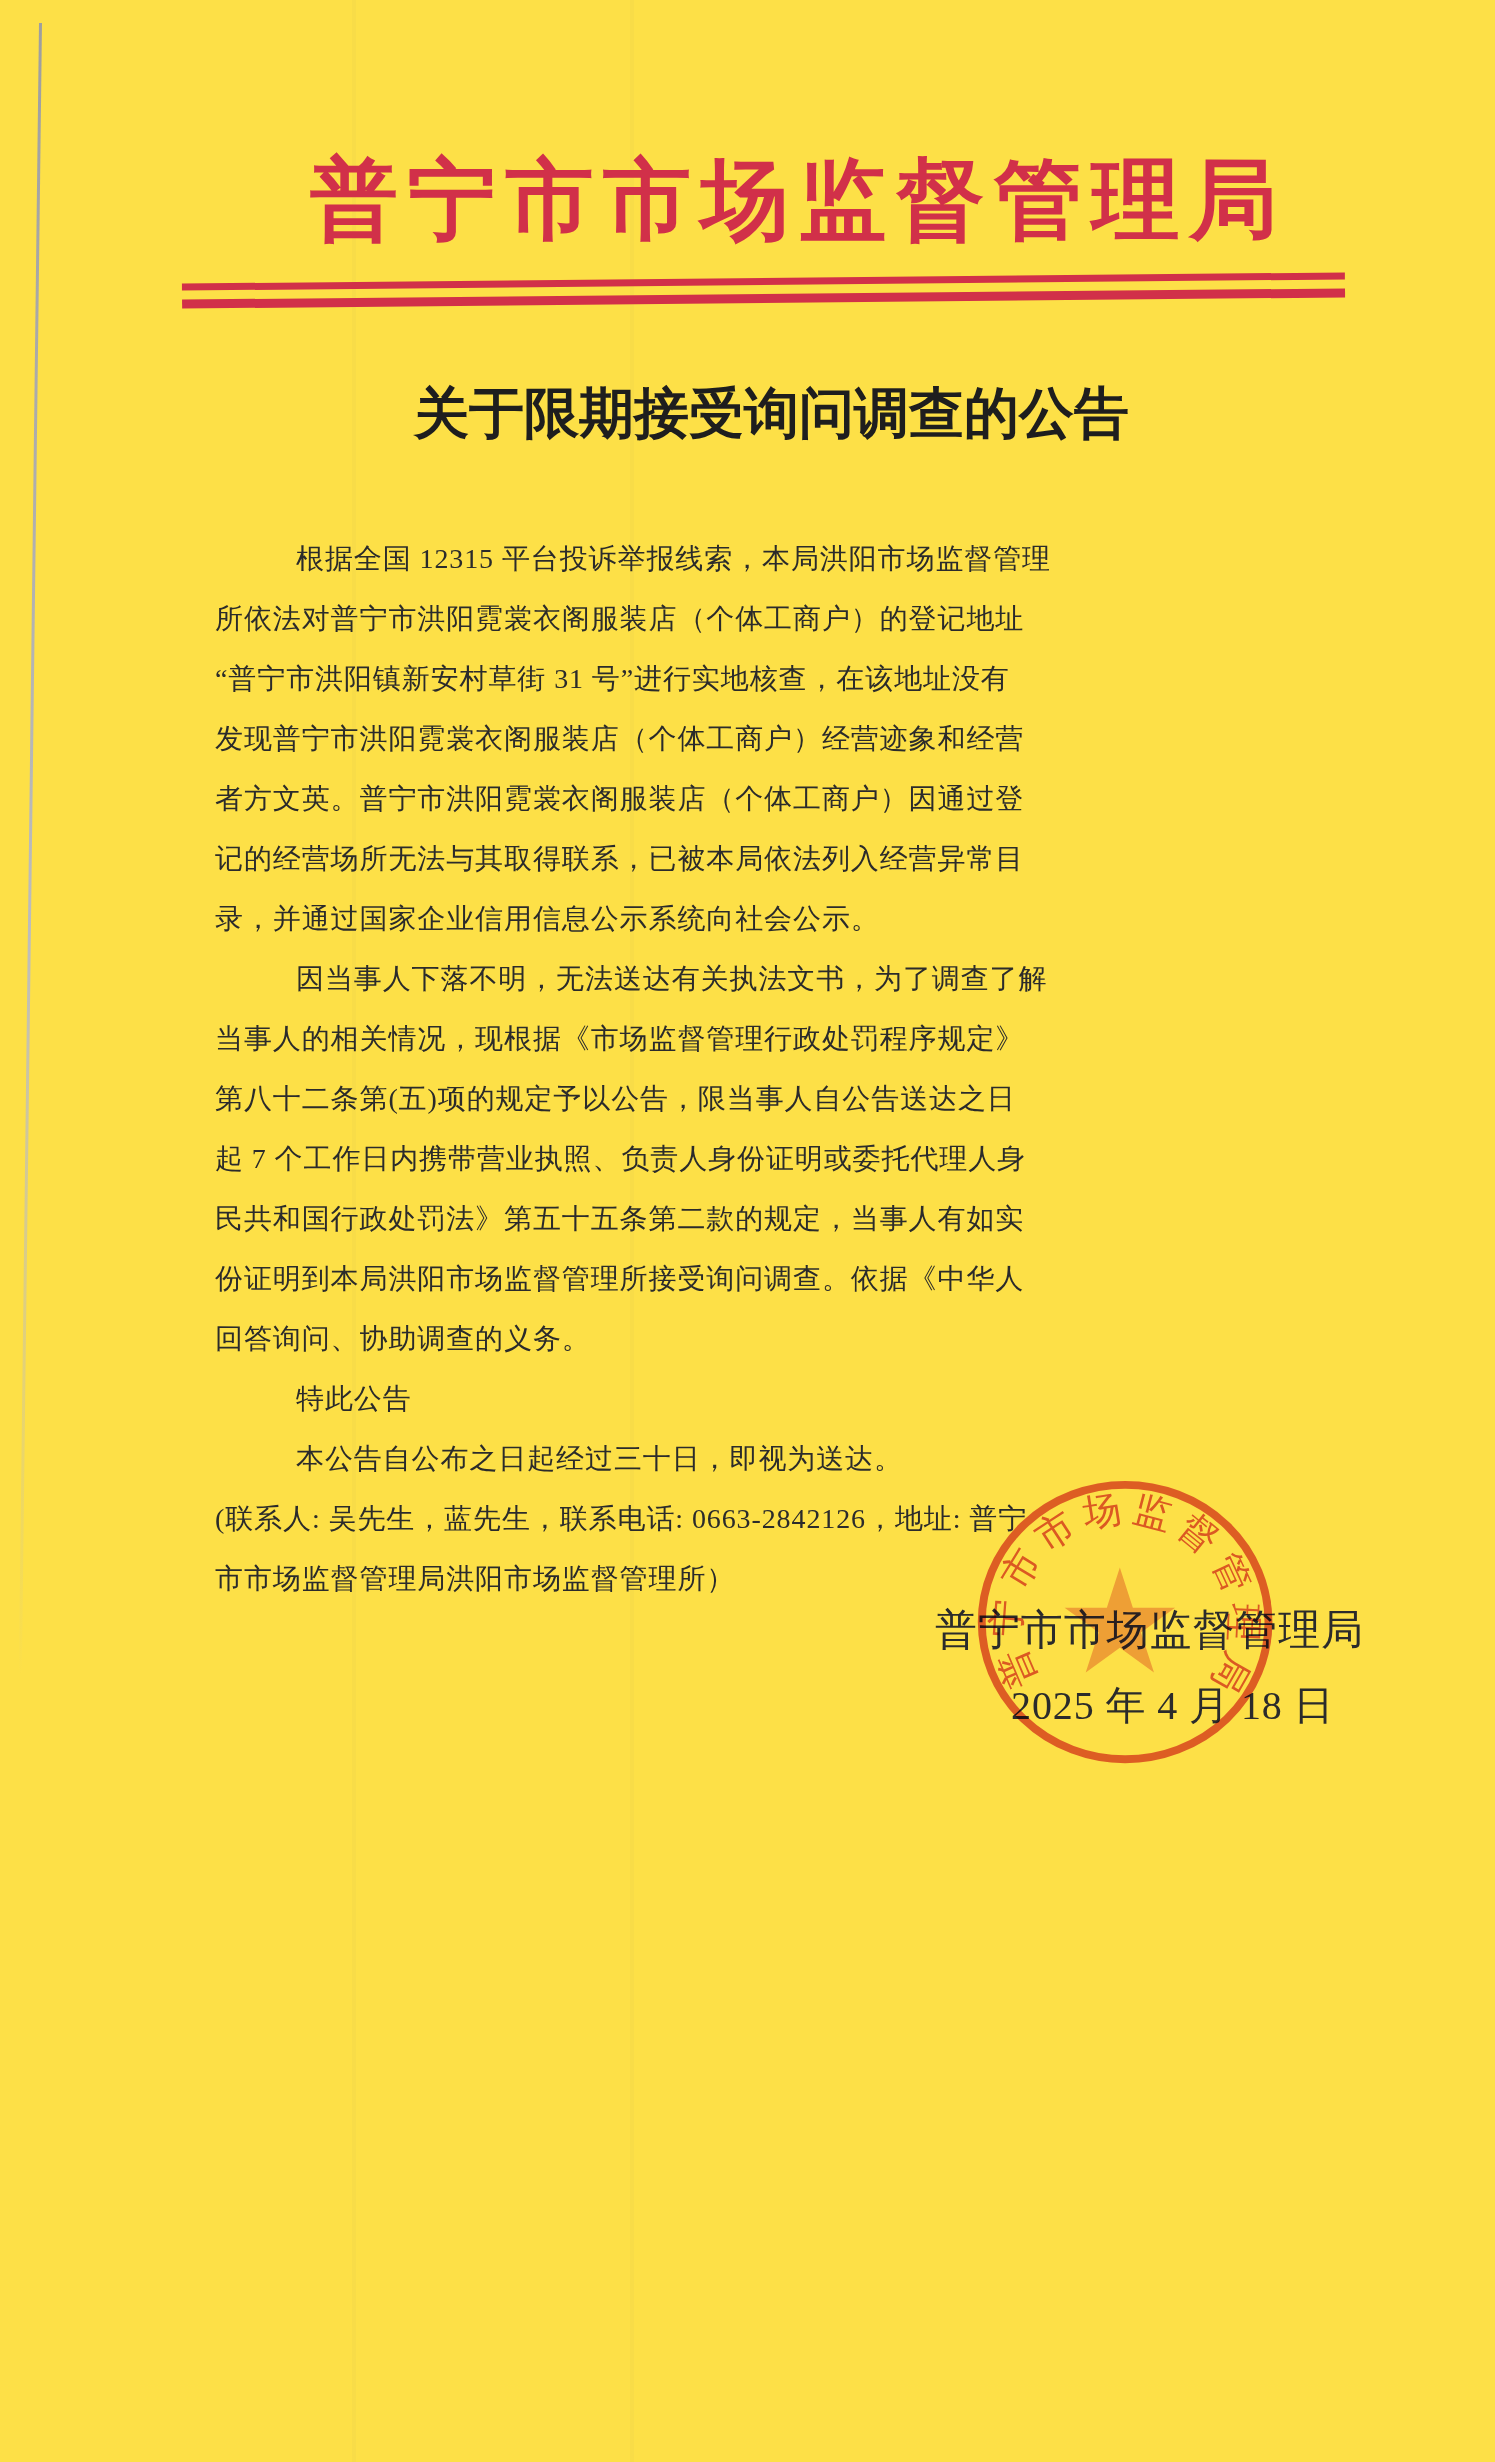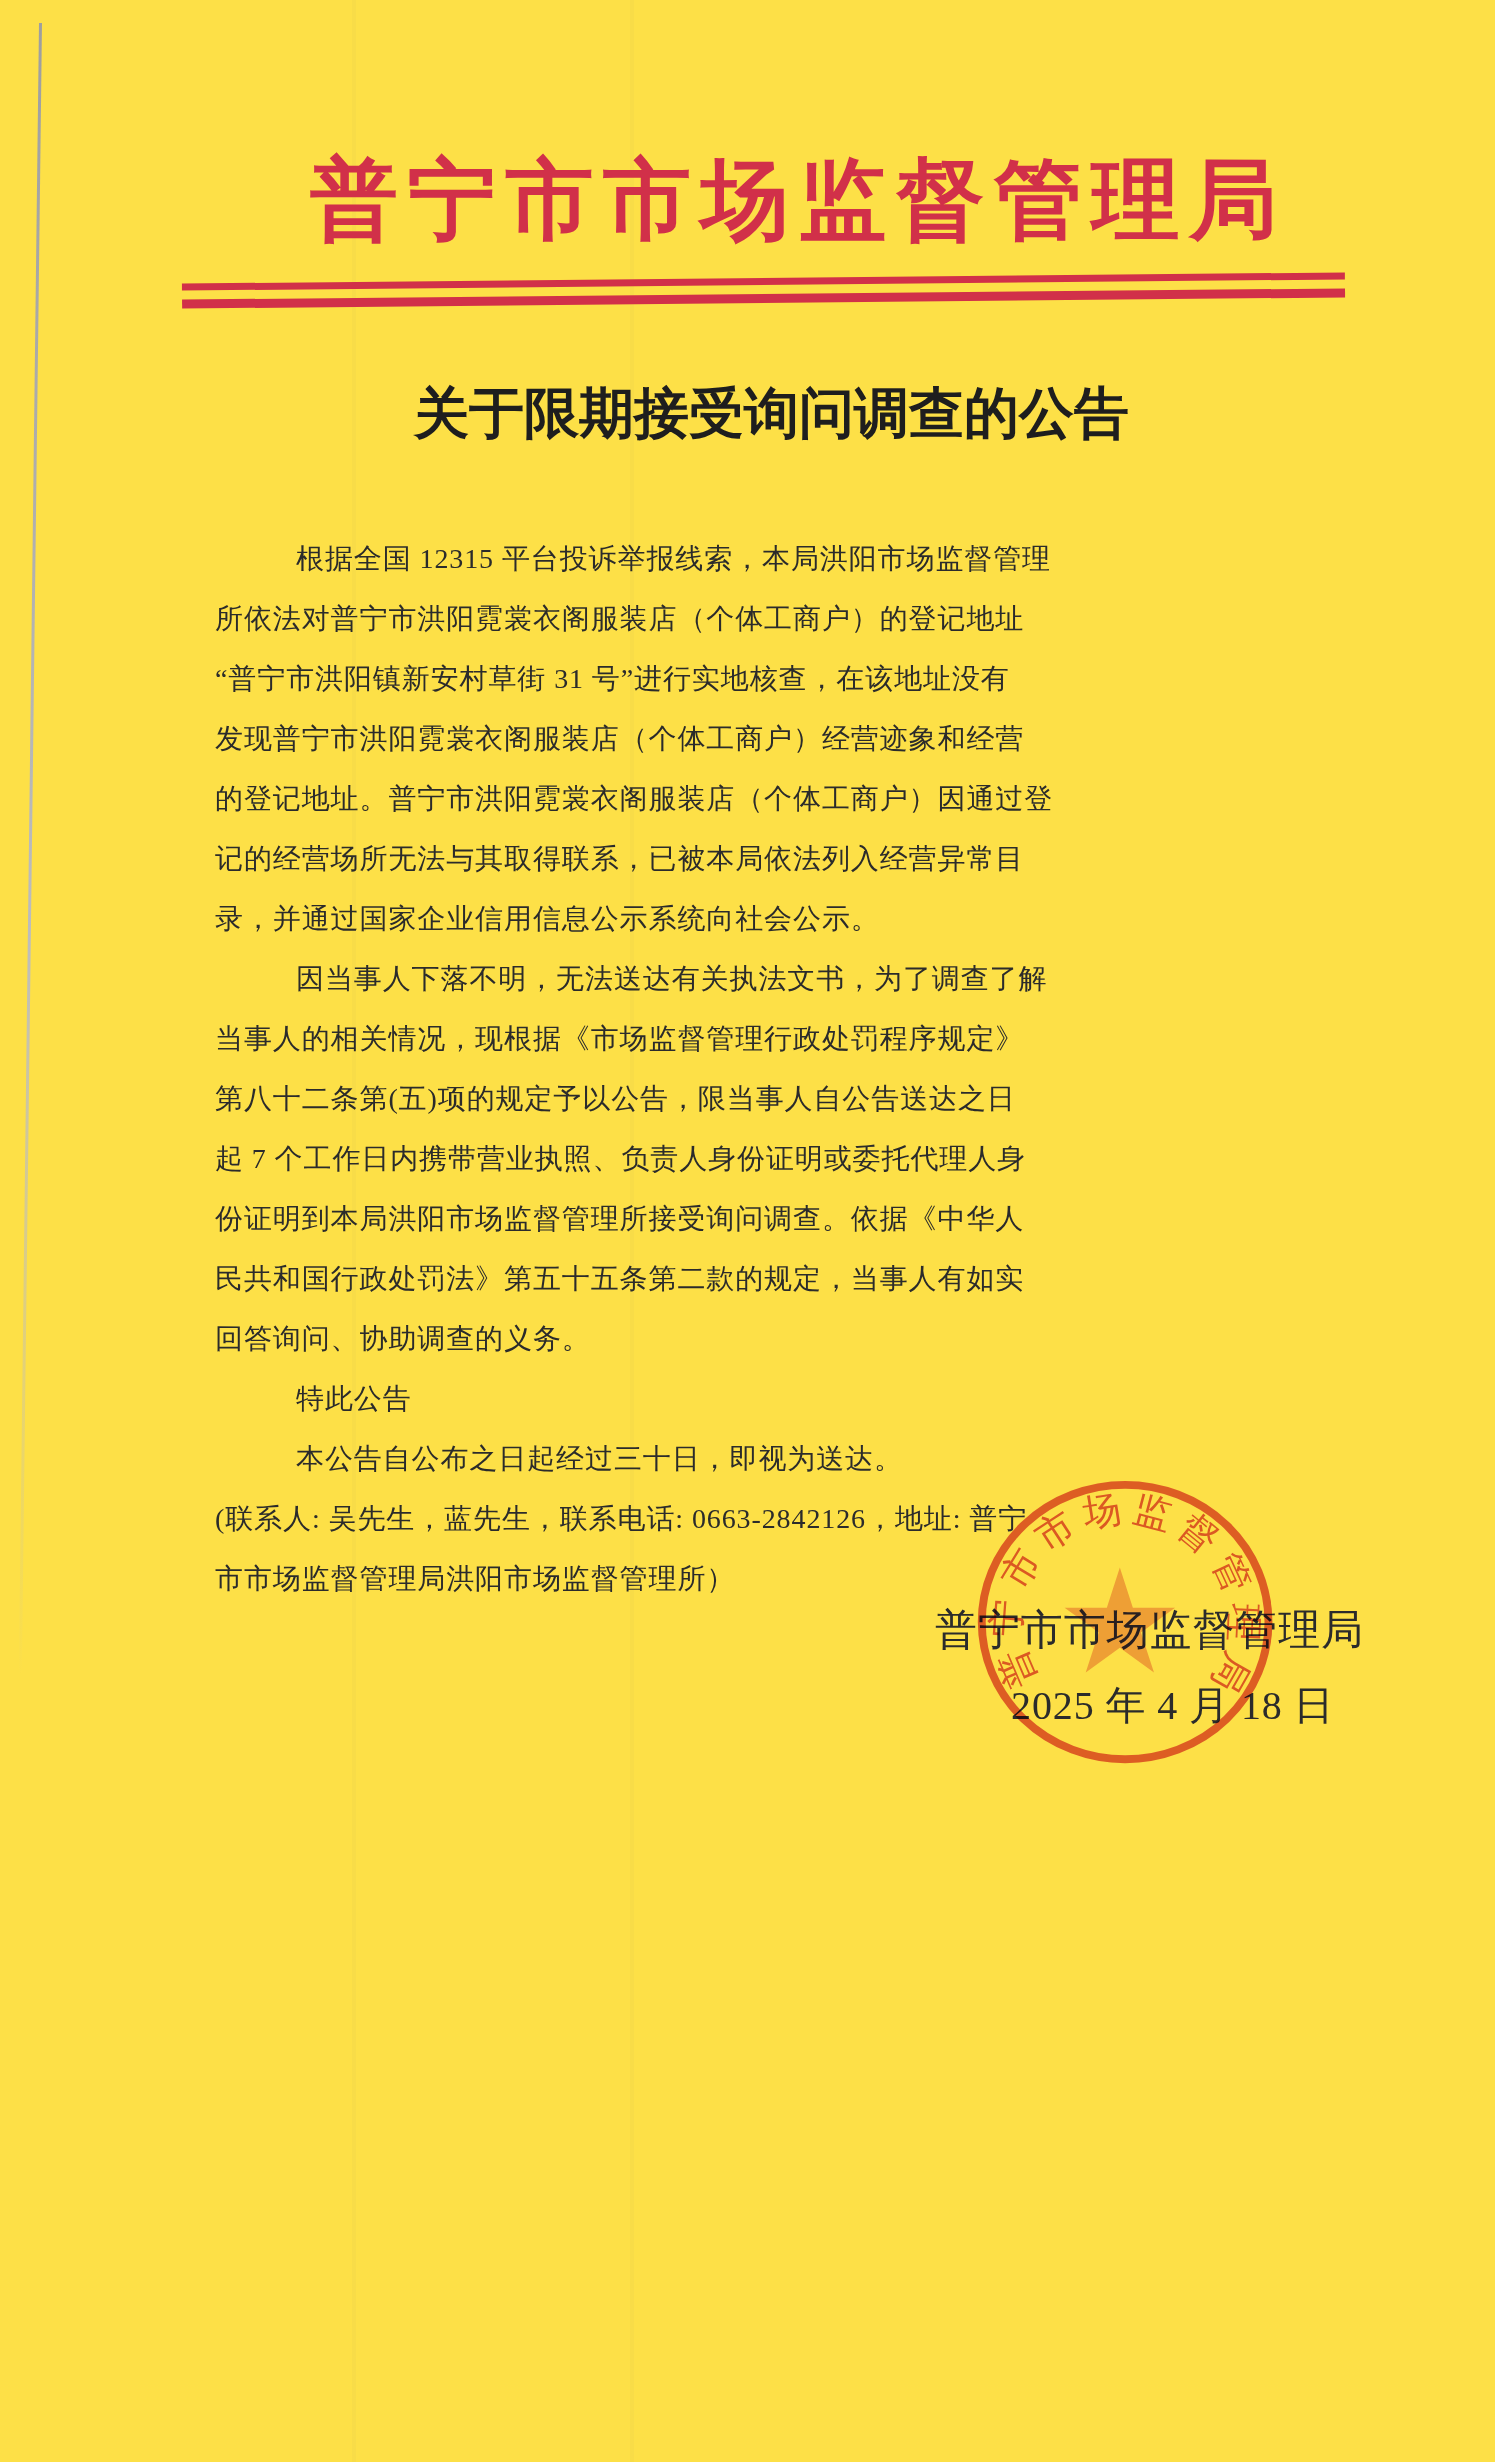--- a/index.html
+++ b/index.html
@@ -88,29 +88,29 @@
     <div class="bar-thick"></div>
   </div>
 
   <div id="doc-title">关于限期接受询问调查的公告</div>
 
   <div id="body-text">
     <div class="body-line indent">根据全国 12315 平台投诉举报线索，本局洪阳市场监督管理</div>
     <div class="body-line">所依法对普宁市洪阳霓裳衣阁服装店（个体工商户）的登记地址</div>
     <div class="body-line">“普宁市洪阳镇新安村草街 31 号”进行实地核查，在该地址没有</div>
     <div class="body-line">发现普宁市洪阳霓裳衣阁服装店（个体工商户）经营迹象和经营</div>
-    <div class="body-line">的登记地址。普宁市洪阳霓裳衣阁服装店（个体工商户）因通过登</div>
+    <div class="body-line">者方文英。普宁市洪阳霓裳衣阁服装店（个体工商户）因通过登</div>
     <div class="body-line">记的经营场所无法与其取得联系，已被本局依法列入经营异常目</div>
     <div class="body-line">录，并通过国家企业信用信息公示系统向社会公示。</div>
     <div class="body-line indent">因当事人下落不明，无法送达有关执法文书，为了调查了解</div>
     <div class="body-line">当事人的相关情况，现根据《市场监督管理行政处罚程序规定》</div>
     <div class="body-line">第八十二条第(五)项的规定予以公告，限当事人自公告送达之日</div>
     <div class="body-line">起 7 个工作日内携带营业执照、负责人身份证明或委托代理人身</div>
+    <div class="body-line">民共和国行政处罚法》第五十五条第二款的规定，当事人有如实</div>
     <div class="body-line">份证明到本局洪阳市场监督管理所接受询问调查。依据《中华人</div>
-    <div class="body-line">民共和国行政处罚法》第五十五条第二款的规定，当事人有如实</div>
     <div class="body-line">回答询问、协助调查的义务。</div>
     <div class="body-line indent">特此公告</div>
     <div class="body-line indent">本公告自公布之日起经过三十日，即视为送达。</div>
     <div class="body-line">(联系人: 吴先生，蓝先生，联系电话: 0663-2842126，地址: 普宁</div>
     <div class="body-line">市市场监督管理局洪阳市场监督管理所）</div>
   </div>
 
   <div id="signature-agency">普宁市市场监督管理局</div>
 
   <div id="signature-date">2025 年 4 月 18 日</div>

